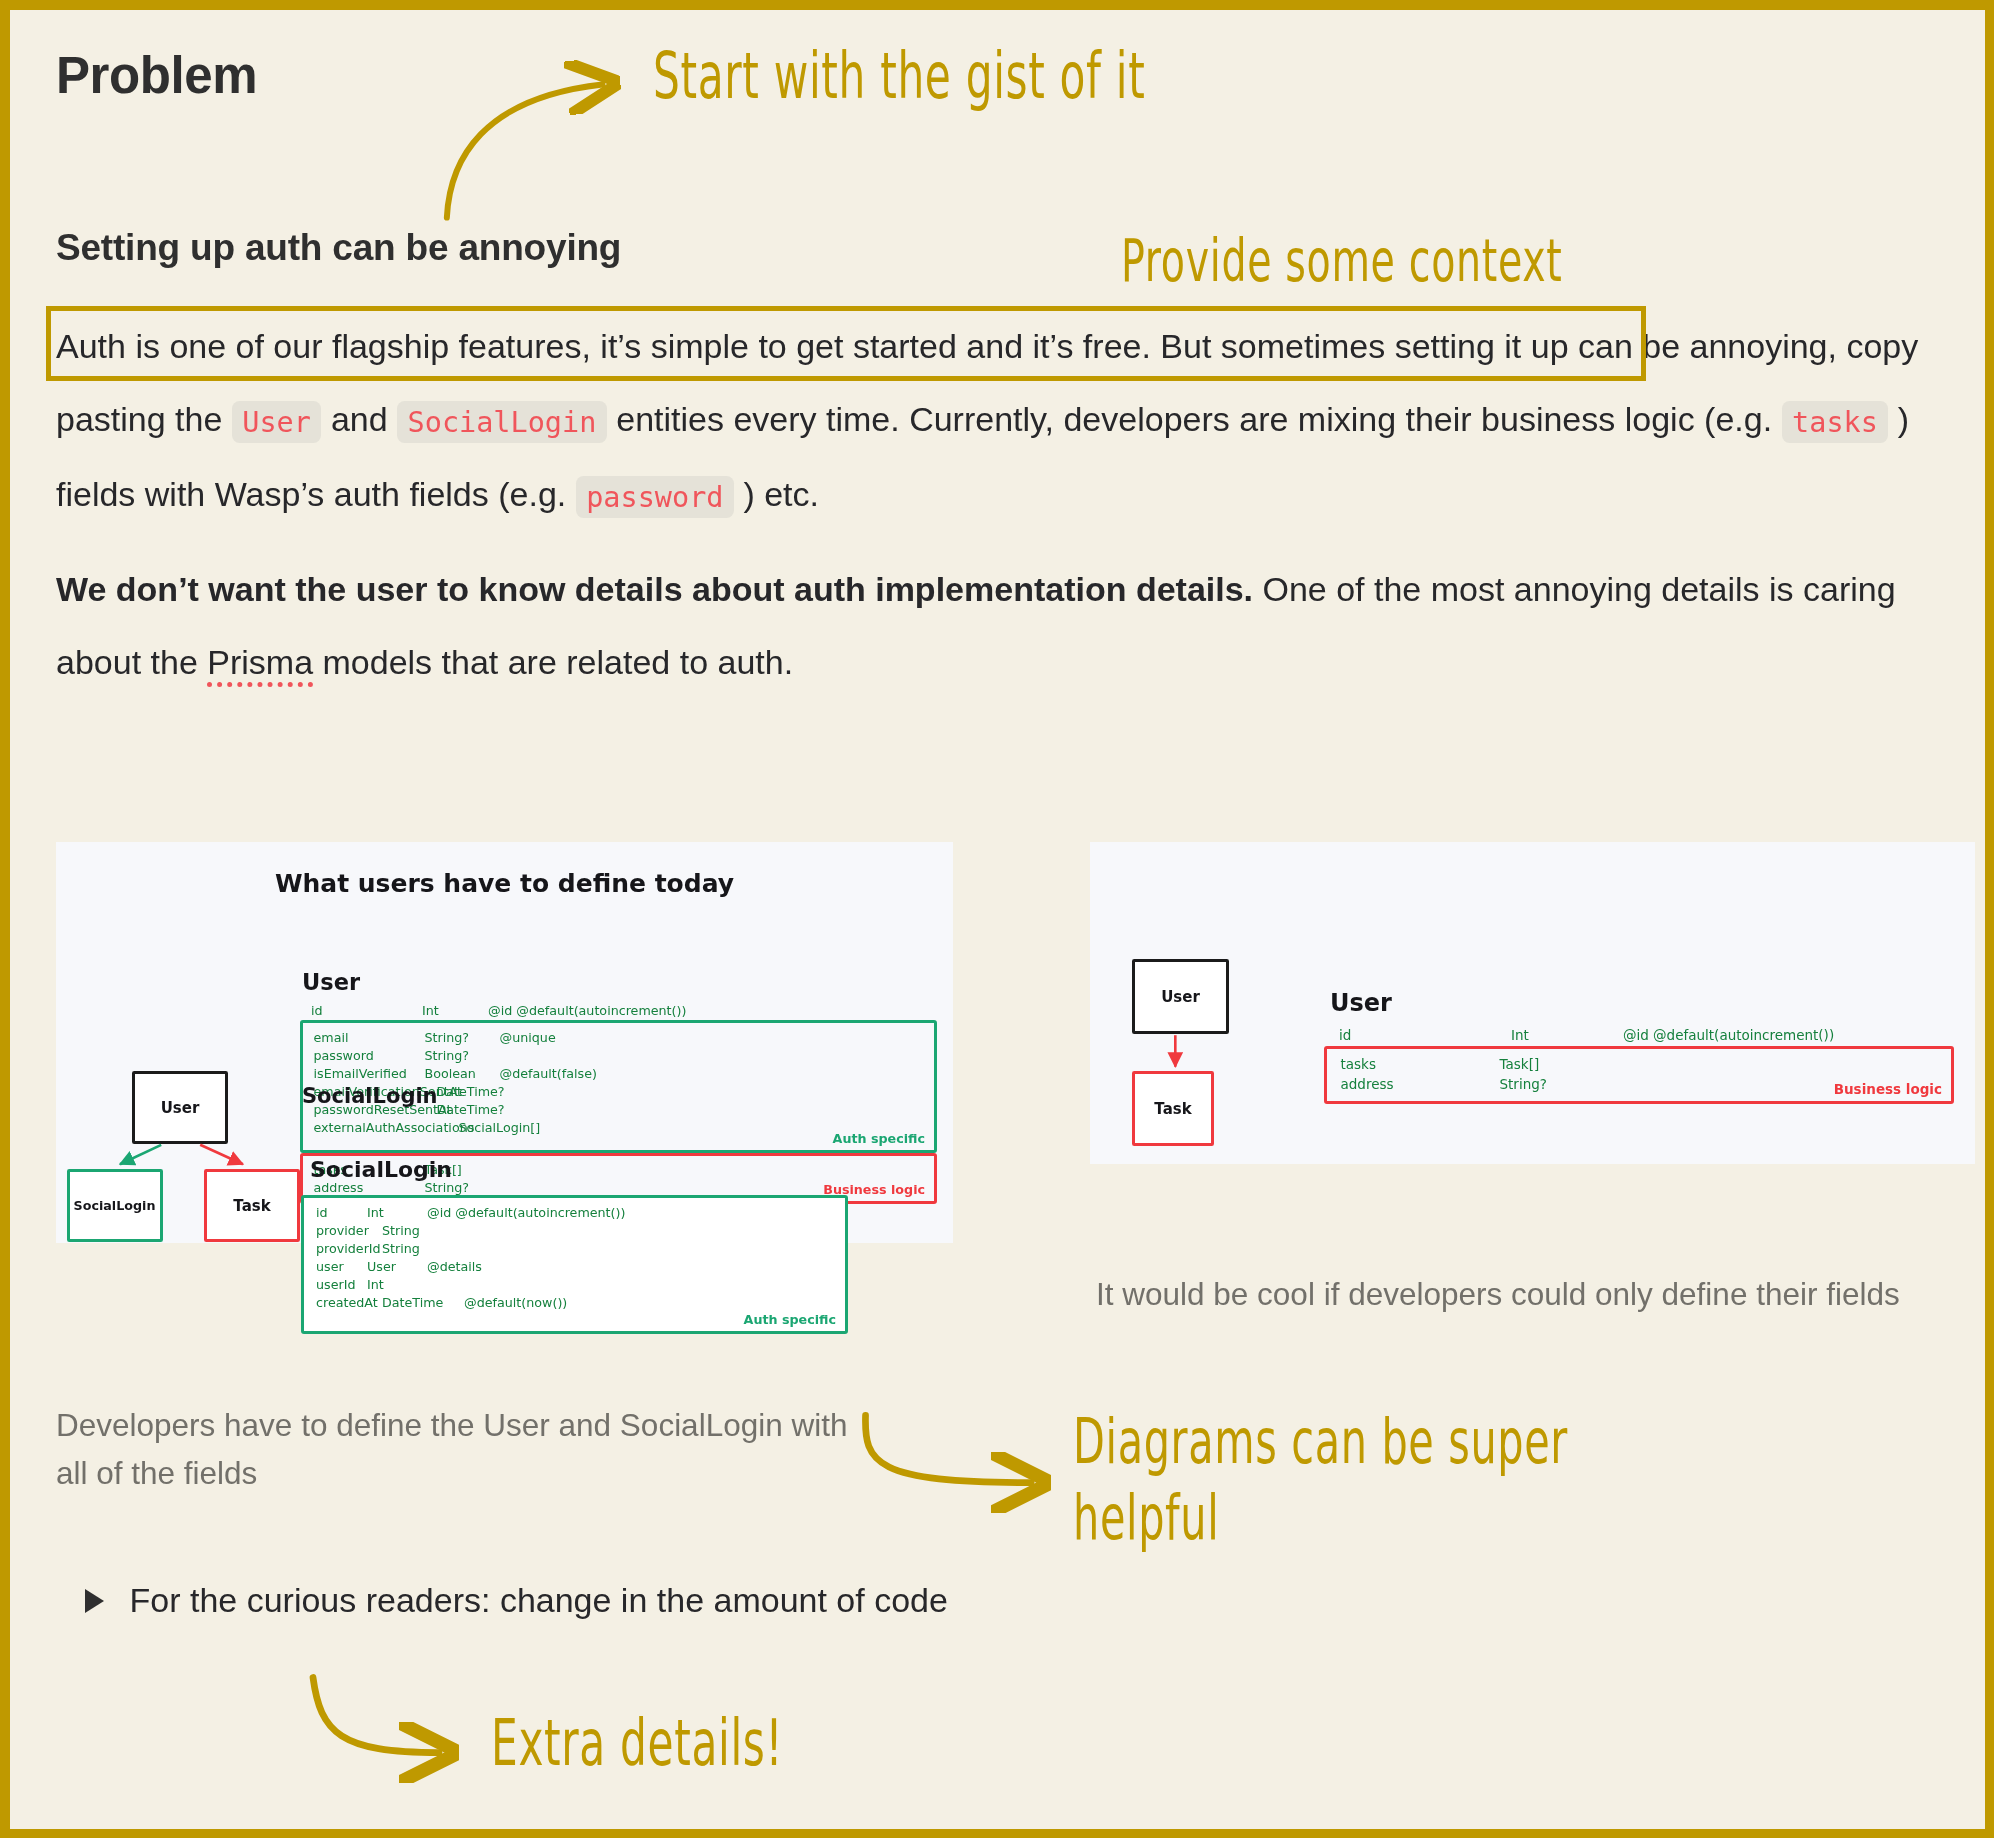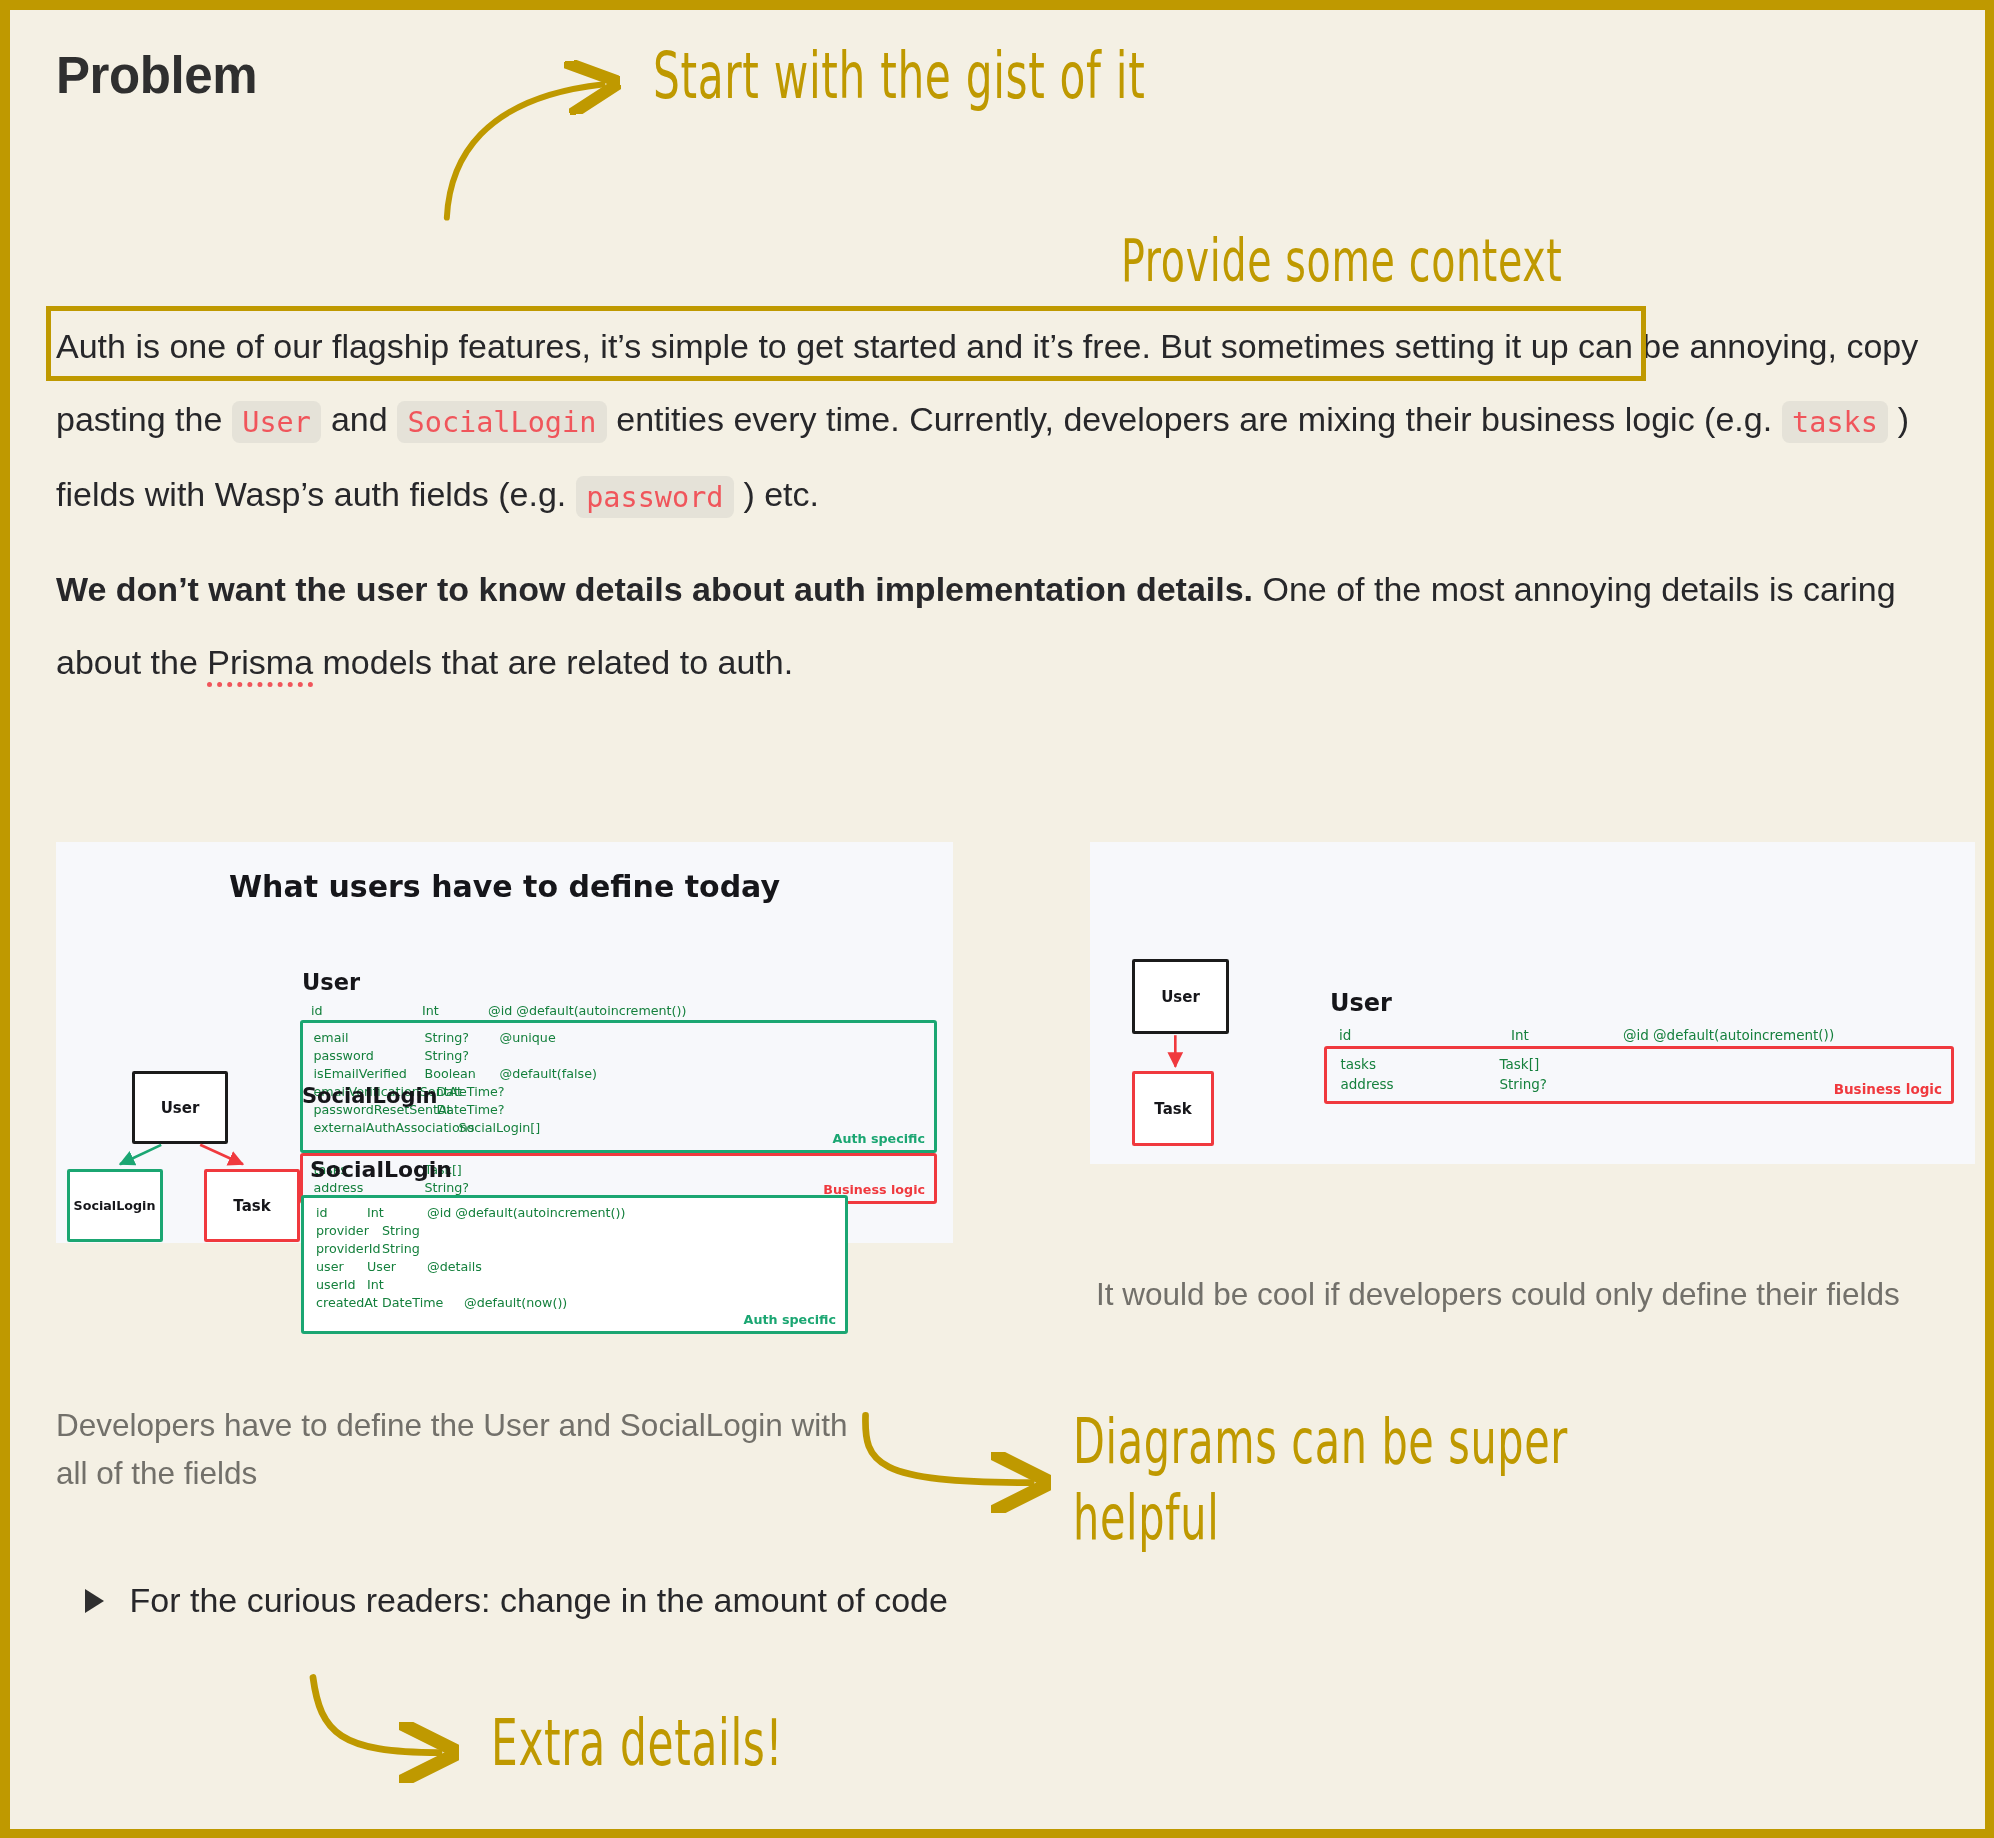--- a/index.html
+++ b/index.html
@@ -61,21 +61,21 @@
     position:absolute;
     background:#F7F8FB;
   }
   #card-left  { left: 46px;  top: 832px; width: 897px; height: 401px; }
   #card-right { left: 1080px; top: 832px; width: 885px; height: 322px; }
   .card-title {
     position:absolute; width:100%; text-align:center;
     font-family: "DejaVu Sans", sans-serif;
     font-weight: 700; color:#16161a;
   }
-  #card-left .card-title  { top: 27px; font-size: 30px; }
+  #card-left .card-title  { top: 27px; font-size: 25px; }
   #card-right .card-title { top: 37px; font-size: 25px; }
 
   .ent-box {
     position:absolute; background:#fff;
     font-family:"DejaVu Sans", sans-serif;
     display:flex; align-items:center; justify-content:center;
     font-size:15px; font-weight:600; color:#16161a;
     border-radius:2.2px;
   }
   .ent-black { border: 3px solid #1b1b1b; }
@@ -139,20 +139,21 @@
     white-space: pre;
   }
   svg.anno { position:absolute; overflow:visible; pointer-events:none; }
 </style>
 </head>
 <body>
 
 <div id="page">
 
   <div class="page-title">Problem</div>
+  <div class="sub-heading">Setting up auth can be annoying</div>
 
   <div class="prose">
     <p>
       <span>Auth is one of our flagship features, it’s simple to get started and it’s free.</span><span> But sometimes setting it up can be annoying, copy pasting the </span><code class="inline">User</code><span> and </span><code class="inline">SocialLogin</code><span> entities every time. Currently, developers are mixing their business logic (e.g. </span><code class="inline">tasks</code><span> ) fields with Wasp’s auth fields (e.g. </span><code class="inline">password</code><span> ) etc.</span>
     </p>
     <p>
       <b>We don’t want the user to know details about auth implementation details.</b><span> One of the most annoying details is caring about the </span><span class="dotted-red">Prisma</span><span> models that are related to auth.</span>
     </p>
   </div>
 

